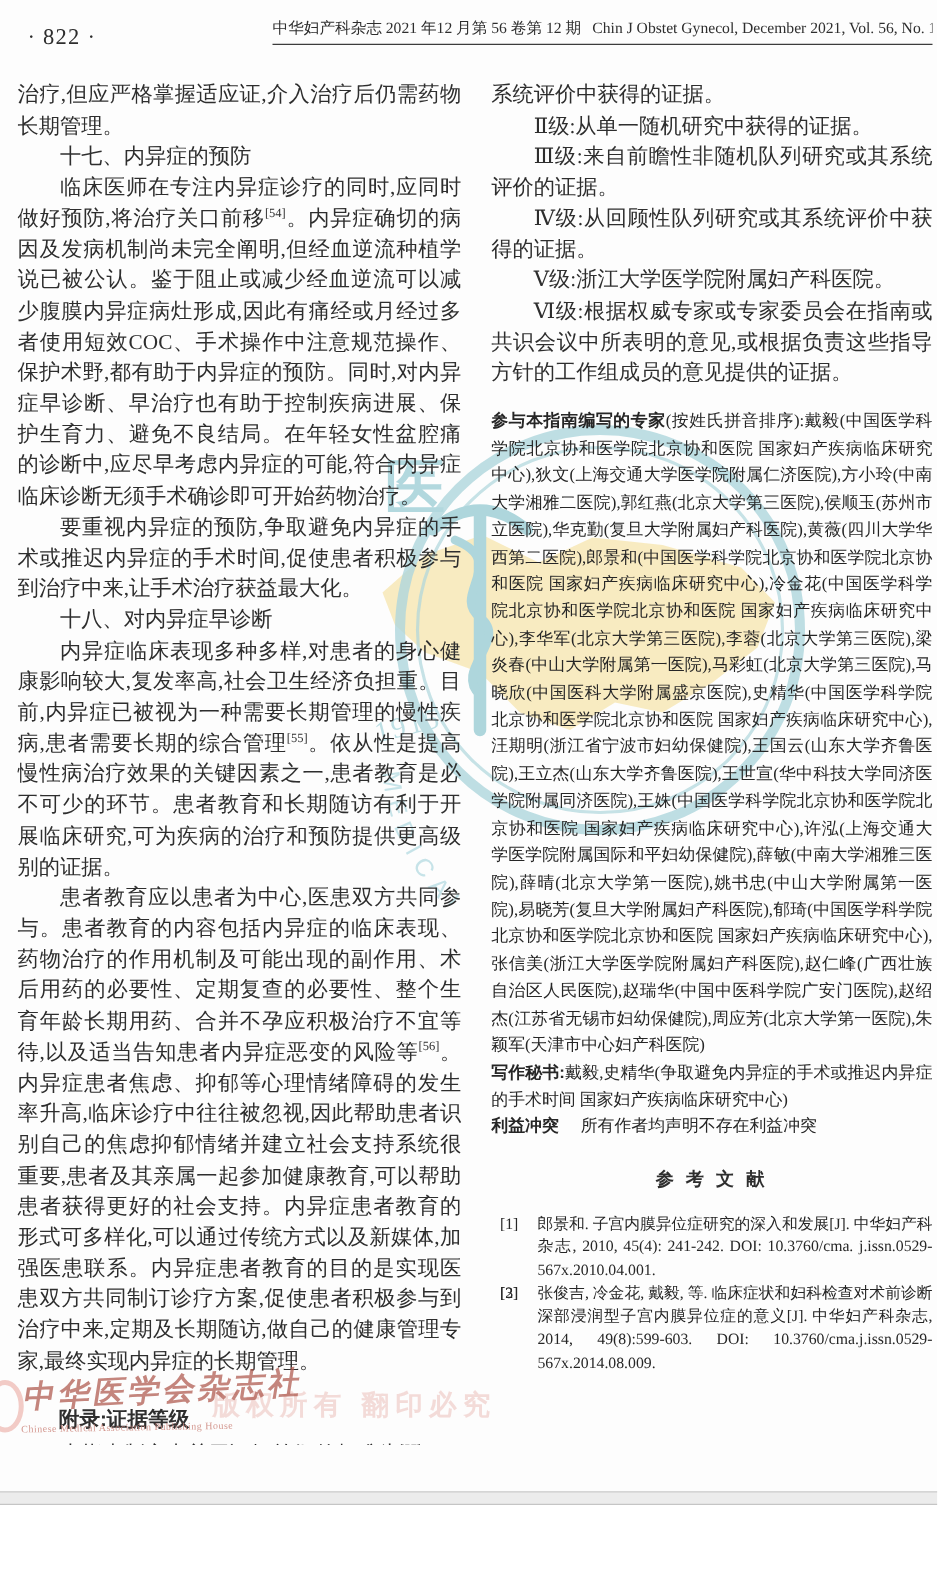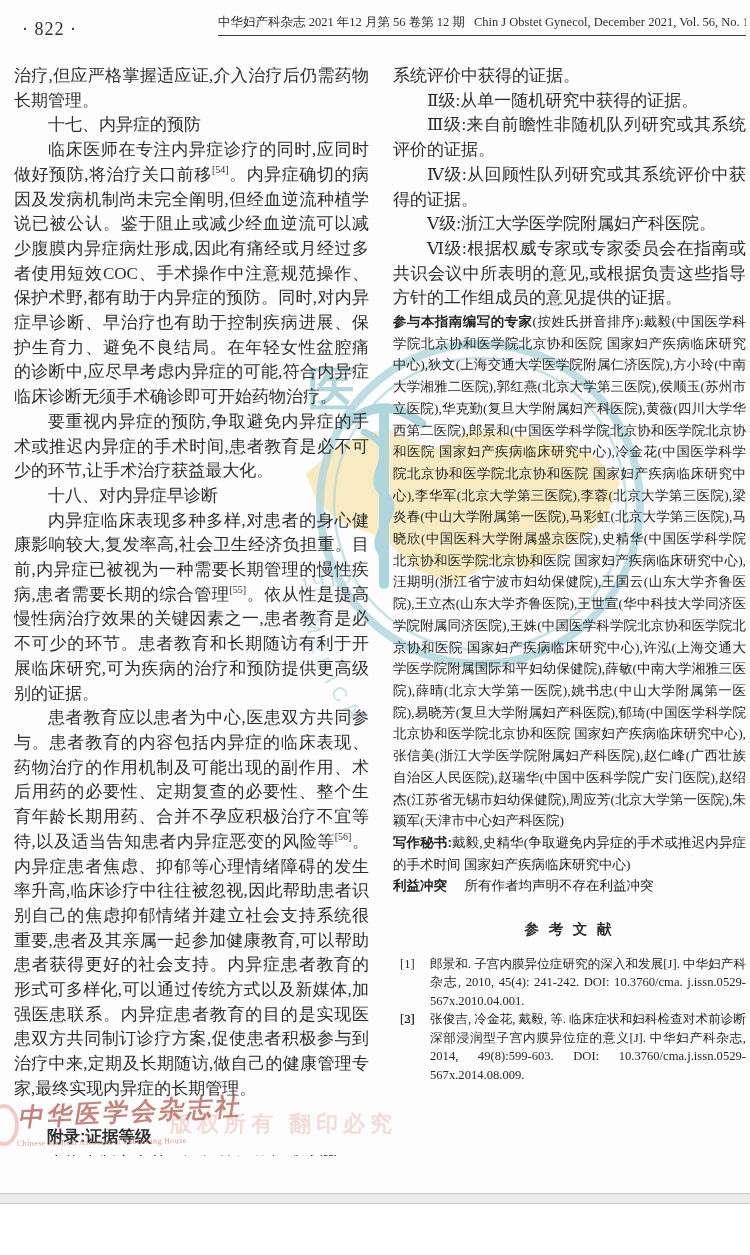--- a/index.html
+++ b/index.html
@@ -32,21 +32,21 @@
   .col-right { left:393px; width:353px; height:1122px; overflow:hidden; }
   .body-p { margin:0; }
   .ind { text-indent:2em; }
   .appendix-heading {
     font-family:"Liberation Sans","DejaVu Sans",sans-serif; font-weight:700;
     font-size:16.5px; margin-top:22px; margin-bottom:4px;
   }
   sup { font-size:10px; vertical-align:super; line-height:0; }
 
   
-  .experts { font-size:13.5px; line-height:21.7px; color:#262626; text-align:justify; }
+  .experts { margin-top:15px; font-size:13.5px; line-height:21.7px; color:#262626; text-align:justify; }
   .bold-label { font-family:"Liberation Sans","DejaVu Sans",sans-serif; font-weight:700; }
   .small-p { margin:0; font-size:13.5px; line-height:21.7px; text-align:justify; color:#262626; }
   .conflict-gap { display:inline-block; width:1.3em; }
 
   
   .refs-heading {
     text-align:center; font-weight:700; font-size:14.5px;
     margin:20px 0 13px; letter-spacing:3px;
   }
   .ref-item { position:relative; padding-left:37px; font-size:12.6px; line-height:18.5px; text-align:justify; color:#262626; }
@@ -99,21 +99,21 @@
 
   <div class="page-num">· 822 ·</div>
   <div class="journal-rule">
     <span>中华妇产科杂志 2021 年12 月第 56 卷第 12 期</span><span class="en">Chin J Obstet Gynecol, December 2021, Vol. 56, No. 12</span>
   </div>
 
   <div class="col col-left">
     <p class="body-p">治疗,但应严格掌握适应证,介入治疗后仍需药物长期管理。</p>
     <p class="body-p ind">十七、内异症的预防</p>
     <p class="body-p ind">临床医师在专注内异症诊疗的同时,应同时做好预防,将治疗关口前移<sup>[54]</sup>。内异症确切的病因及发病机制尚未完全阐明,但经血逆流种植学说已被公认。鉴于阻止或减少经血逆流可以减少腹膜内异症病灶形成,因此有痛经或月经过多者使用短效COC、手术操作中注意规范操作、保护术野,都有助于内异症的预防。同时,对内异症早诊断、早治疗也有助于控制疾病进展、保护生育力、避免不良结局。在年轻女性盆腔痛的诊断中,应尽早考虑内异症的可能,符合内异症临床诊断无须手术确诊即可开始药物治疗。</p>
-    <p class="body-p ind">要重视内异症的预防,争取避免内异症的手术或推迟内异症的手术时间,患者教育是必不可少的环节,让手术治疗获益最大化。</p>
+    <p class="body-p ind">要重视内异症的预防,争取避免内异症的手术或推迟内异症的手术时间,促使患者积极参与到治疗中来,让手术治疗获益最大化。</p>
     <p class="body-p ind">十八、对内异症早诊断</p>
     <p class="body-p ind">内异症临床表现多种多样,对患者的身心健康影响较大,复发率高,社会卫生经济负担重。目前,内异症已被视为一种需要长期管理的慢性疾病,患者需要长期的综合管理<sup>[55]</sup>。依从性是提高慢性病治疗效果的关键因素之一,患者教育是必不可少的环节。患者教育和长期随访有利于开展临床研究,可为疾病的治疗和预防提供更高级别的证据。</p>
     <p class="body-p ind">患者教育应以患者为中心,医患双方共同参与。患者教育的内容包括内异症的临床表现、药物治疗的作用机制及可能出现的副作用、术后用药的必要性、定期复查的必要性、整个生育年龄长期用药、合并不孕应积极治疗不宜等待,以及适当告知患者内异症恶变的风险等<sup>[56]</sup>。内异症患者焦虑、抑郁等心理情绪障碍的发生率升高,临床诊疗中往往被忽视,因此帮助患者识别自己的焦虑抑郁情绪并建立社会支持系统很重要,患者及其亲属一起参加健康教育,可以帮助患者获得更好的社会支持。内异症患者教育的形式可多样化,可以通过传统方式以及新媒体,加强医患联系。内异症患者教育的目的是实现医患双方共同制订诊疗方案,促使患者积极参与到治疗中来,定期及长期随访,做自己的健康管理专家,最终实现内异症的长期管理。</p>
     <p class="body-p ind appendix-heading">附录:证据等级</p>
     <p class="body-p ind">本指南制定中关于证据等级的标准为<sup>[57]</sup>:</p>
 
   </div>
 
   <div class="col col-right">
     <p class="body-p">系统评价中获得的证据。</p>

